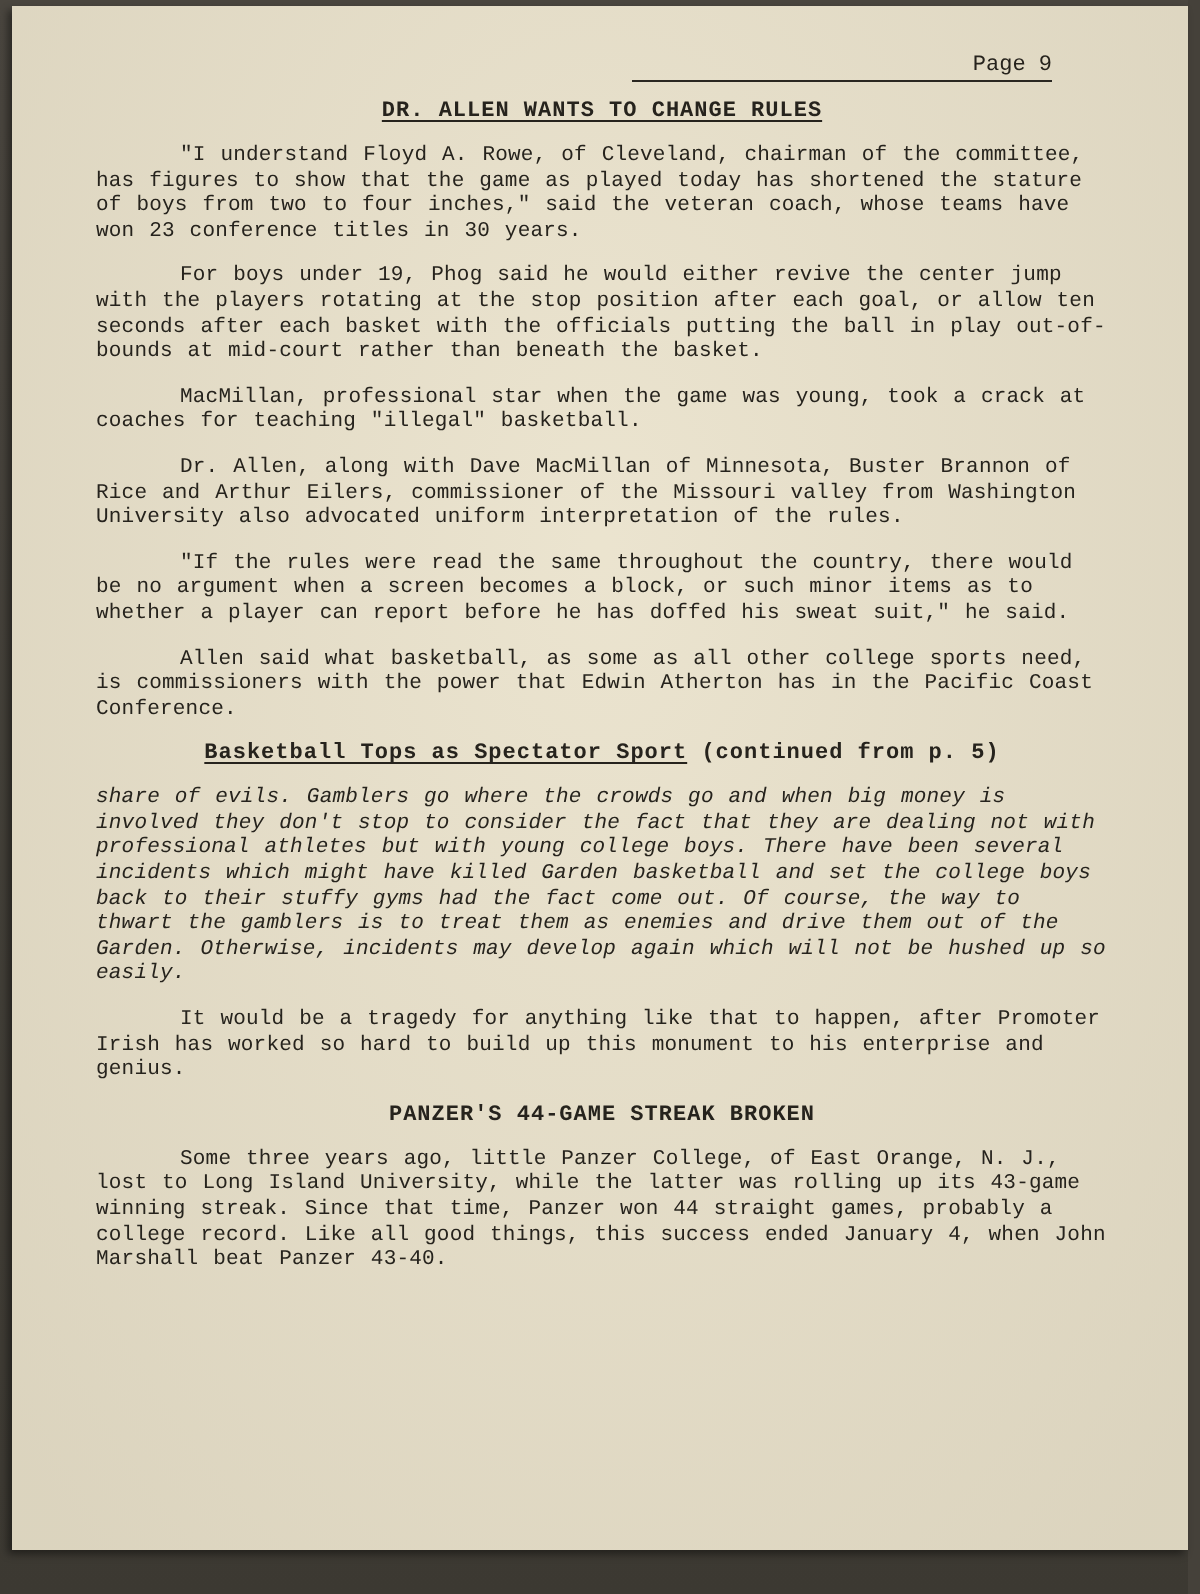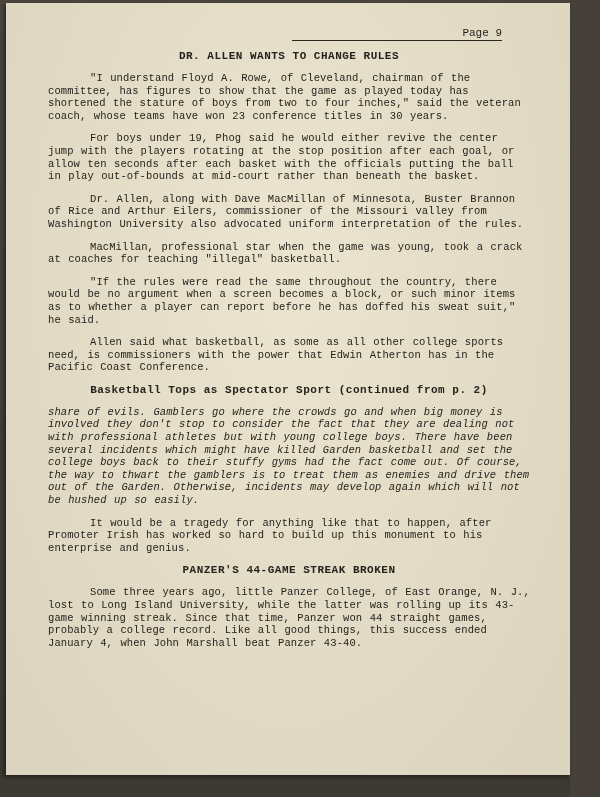--- a/index.html
+++ b/index.html
@@ -11,20 +11,21 @@
     height: 797px;
     overflow: hidden;
     background: #45413a;
     font-family: "Liberation Mono", "DejaVu Sans Mono", monospace;
   }
   .scan-backdrop {
     position: relative;
     width: 570px;
     height: 797px;
     background: linear-gradient(180deg, #4a463f 0%, #3c3932 100%);
+    padding-left: 24px;
   }
   .paper {
     position: absolute;
     top: 3px;
     left: 6px;
     right: 0px;
     bottom: 22px;
     background:
       radial-gradient(ellipse at 50% 35%, rgba(255,255,255,0.10), rgba(0,0,0,0.06) 95%),
       #e9e1ca;
@@ -46,20 +47,21 @@
   }
   h2.article-title {
     text-align: center;
     font-size: 11px;
     font-weight: bold;
     line-height: 13px;
     margin: 10px 0 9px 0;
     letter-spacing: 0.5px;
   }
   h2.article-title .title-main.underlined {
+    text-decoration: underline;
     text-underline-offset: 2px;
   }
   .para {
     font-size: 10.5px;
     line-height: 12.6px;
     margin: 0 0 10px 0;
     text-indent: 42px;
     letter-spacing: 0.1px;
     word-spacing: 1px;
   }
@@ -78,28 +80,28 @@
   <div class="paper">
 
     <div class="page-number-row">
       <span class="rule-span">Page 9</span>
     </div>
 
     <div class="article">
       <h2 class="article-title"><span class="title-main underlined">DR. ALLEN WANTS TO CHANGE RULES</span></h2>
       <p class="para">"I understand Floyd A. Rowe, of Cleveland, chairman of the committee, has figures to show that the game as played today has shortened the stature of boys from two to four inches," said the veteran coach, whose teams have won 23 conference titles in 30 years.</p>
       <p class="para">For boys under 19, Phog said he would either revive the center jump with the players rotating at the stop position after each goal, or allow ten seconds after each basket with the officials putting the ball in play out-of-bounds at mid-court rather than beneath the basket.</p>
+      <p class="para">MacMillan, professional star when the game was young, took a crack at coaches for teaching "illegal" basketball.</p>
       <p class="para">Dr. Allen, along with Dave MacMillan of Minnesota, Buster Brannon of Rice and Arthur Eilers, commissioner of the Missouri valley from Washington University also advocated uniform interpretation of the rules.</p>
-      <p class="para">MacMillan, professional star when the game was young, took a crack at coaches for teaching "illegal" basketball.</p>
       <p class="para">"If the rules were read the same throughout the country, there would be no argument when a screen becomes a block, or such minor items as to whether a player can report before he has doffed his sweat suit," he said.</p>
       <p class="para">Allen said what basketball, as some as all other college sports need, is commissioners with the power that Edwin Atherton has in the Pacific Coast Conference.</p>
     </div>
 
     <div class="article">
-      <h2 class="article-title"><span class="title-main underlined">Basketball Tops as Spectator Sport</span><span class="title-suffix"> (continued from p. 2)</span></h2>
+      <h2 class="article-title"><span class="title-main underlined">Basketball Tops as Spectator Sport</span><span class="title-suffix"> (continued from p. 5)</span></h2>
       <p class="para no-indent">share of evils. Gamblers go where the crowds go and when big money is involved they don't stop to consider the fact that they are dealing not with professional athletes but with young college boys. There have been several incidents which might have killed Garden basketball and set the college boys back to their stuffy gyms had the fact come out. Of course, the way to thwart the gamblers is to treat them as enemies and drive them out of the Garden. Otherwise, incidents may develop again which will not be hushed up so easily.</p>
       <p class="para">It would be a tragedy for anything like that to happen, after Promoter Irish has worked so hard to build up this monument to his enterprise and genius.</p>
     </div>
 
     <div class="article">
       <h2 class="article-title"><span class="title-main">PANZER'S 44-GAME STREAK BROKEN</span></h2>
       <p class="para">Some three years ago, little Panzer College, of East Orange, N. J., lost to Long Island University, while the latter was rolling up its 43-game winning streak. Since that time, Panzer won 44 straight games, probably a college record. Like all good things, this success ended January 4, when John Marshall beat Panzer 43-40.</p>
     </div>
 
   </div>

